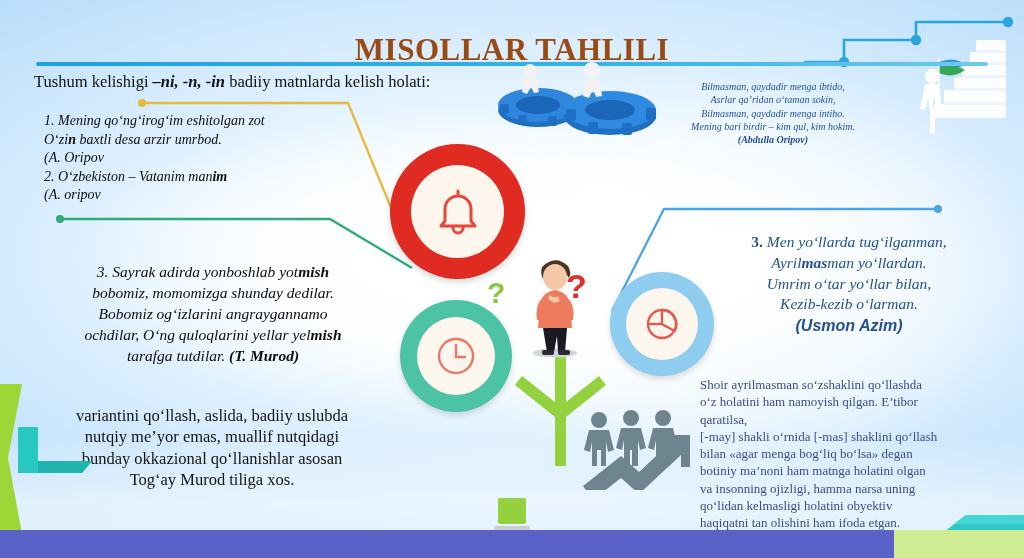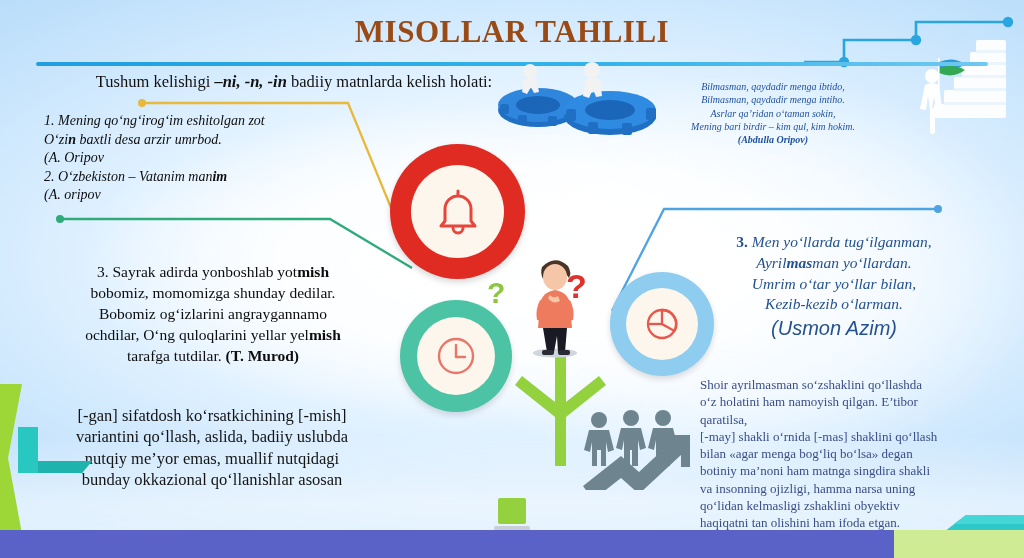--- a/index.html
+++ b/index.html
@@ -19,76 +19,76 @@
     pointer-events:none;}
   .lens-b{position:absolute;right:-10%;top:8%;width:70%;height:86%;
     background:radial-gradient(58% 56% at 44% 48%, rgba(255,255,255,.88) 0%, rgba(255,255,255,.55) 45%, rgba(255,255,255,0) 76%);
     pointer-events:none;}
   .lens-c{position:absolute;left:0;bottom:0;width:100%;height:22%;
     background:linear-gradient(180deg, rgba(255,255,255,0) 0%, rgba(255,255,255,.55) 55%, rgba(233,246,255,.85) 100%);
     pointer-events:none;}
 
   
   #title{
-    position:absolute;left:0;top:14px;width:1024px;text-align:center;
+    position:absolute;left:0;top:32px;width:1024px;text-align:center;
     font-family:"Liberation Serif", serif;
     font-weight:bold;font-size:31px;letter-spacing:.5px;
     color:#9a4a14;
   }
   #title-rule{
     position:absolute;left:36px;top:62px;width:952px;height:4px;
     background:linear-gradient(90deg,#1f9fe0 0%,#35b3ea 60%,#6fc9f0 100%);
     border-radius:2px;
   }
 
   
   .circuit{position:absolute;right:0;top:0;width:220px;height:120px;}
 
   
   .stairs{position:absolute;right:14px;top:28px;width:120px;height:110px;}
 
   
-  .tx{position:absolute;color:#101010;text-align:center;}
+  .tx{position:absolute;color:#101010;}
   #lead{
     left:34px;top:72px;width:520px;font-size:16.5px;line-height:1.25;
     color:#111;
   }
   #lead b{font-weight:bold;font-style:italic;}
 
   #ex1{
     left:44px;top:112px;width:340px;font-size:14px;line-height:1.33;
     font-style:italic;color:#0d0d0d;text-align:left;
   }
   #ex1 .bd{font-weight:bold;}
   #ex1 .src{font-weight:normal;}
 
   #ex3{
     left:18px;top:262px;width:390px;font-size:15.5px;line-height:1.35;
-    text-align:center;color:#0d0d0d;
+    font-style:italic;text-align:center;color:#0d0d0d;
   }
   #ex3 .bd{font-weight:bold;}
 
   #note{
     left:22px;top:405px;width:380px;font-size:16.5px;line-height:1.3;
     text-align:center;color:#141414;
   }
 
   #poem1{
     left:608px;top:80px;width:330px;font-size:10px;line-height:1.33;
     font-style:italic;text-align:center;color:#1d4f9c;
   }
   #poem1 .src{font-weight:bold;font-style:italic;}
 
   #poem3{
-    left:700px;top:232px;width:268px;font-size:15.5px;line-height:1.34;
+    left:715px;top:232px;width:268px;font-size:15.5px;line-height:1.34;
     font-style:italic;text-align:center;color:#24518f;
   }
   #poem3 .num{font-weight:bold;font-style:normal;}
   #poem3 .bd{font-weight:bold;}
-  #poem3 .src{font-family:"Liberation Sans",sans-serif;font-weight:normal;font-style:italic;font-size:20px;}
+  #poem3 .src{font-family:"Liberation Sans",sans-serif;font-weight:bold;font-style:italic;font-size:16px;}
 
   #analysis{
     left:700px;top:376px;width:300px;font-size:13px;line-height:1.33;
     text-align:left;color:#3a4d86;
   }
 
   
   .conn{position:absolute;left:0;top:0;width:1024px;height:558px;pointer-events:none;}
 
   
@@ -226,51 +226,51 @@
 
   <div class="tx" id="ex3">
     <div><span>3. Sayrak adirda yonboshlab yot</span><span class="bd">mish</span></div>
     <div>bobomiz, momomizga shunday dedilar.</div>
     <div>Bobomiz     og‘izlarini angraygannamo</div>
     <div><span>ochdilar, O‘ng quloqlarini yellar yel</span><span class="bd">mish</span></div>
     <div><span>tarafga tutdilar. </span><span class="bd">(T. Murod)</span></div>
   </div>
 
   <div class="tx" id="note">
-    <div>[-gan] sifatdosh ko‘rsatkichining [-mish]</div>
     <div>variantini qo‘llash, aslida, badiiy uslubda</div>
     <div>nutqiy me’yor emas, muallif nutqidagi</div>
     <div>bunday okkazional qo‘llanishlar asosan</div>
+    <div>Tog‘ay Murod tiliga xos.</div>
   </div>
 
   <div class="tx" id="poem1">
     <div>Bilmasman, qaydadir menga ibtido,</div>
+    <div>Asrlar qa’ridan o‘taman sokin,</div>
     <div>Bilmasman, qaydadir menga intiho.</div>
-    <div>Asrlar qa’ridan o‘taman sokin,</div>
     <div>Mening bari birdir – kim qul, kim hokim.</div>
     <div class="src">(Abdulla Oripov)</div>
   </div>
 
   <div class="tx" id="poem3">
     <div><span class="num">3.</span><span> Men yo‘llarda tug‘ilganman,</span></div>
     <div><span>Ayril</span><span class="bd">mas</span><span>man yo‘llardan.</span></div>
     <div>Umrim o‘tar yo‘llar bilan,</div>
     <div>Kezib-kezib o‘larman.</div>
     <div class="src">(Usmon Azim)</div>
   </div>
 
   <div class="tx" id="analysis">
     <div>Shoir ayrilmasman so‘zshaklini qo‘llashda</div>
     <div>o‘z holatini ham namoyish qilgan. E’tibor</div>
     <div>qaratilsa,</div>
     <div>[-may] shakli o‘rnida [-mas] shaklini qo‘llash</div>
     <div>bilan «agar menga bog‘liq bo‘lsa» degan</div>
-    <div>botiniy ma’noni ham matnga singdira shakli</div>
+    <div>botiniy ma’noni ham matnga holatini olgan</div>
     <div>va insonning ojizligi, hamma narsa uning</div>
-    <div>qo‘lidan kelmasligi zshaklini obyektiv</div>
+    <div>qo‘lidan kelmasligi holatini obyektiv</div>
     <div>haqiqatni tan olishini ham ifoda etgan.</div>
   </div>
 
   <svg class="ytree" viewBox="0 0 110 110">
     <path d="M50 0 h11 v46 l33 -26 l7 9 l-40 32 v49 h-11 v-49 l-40 -32 l7 -9 l33 26 z" fill="#93d13f"></path>
   </svg>
 
   <div class="ring" id="ring-red">
     <div class="hole">
       <svg width="46" height="50" viewBox="0 0 46 50">

